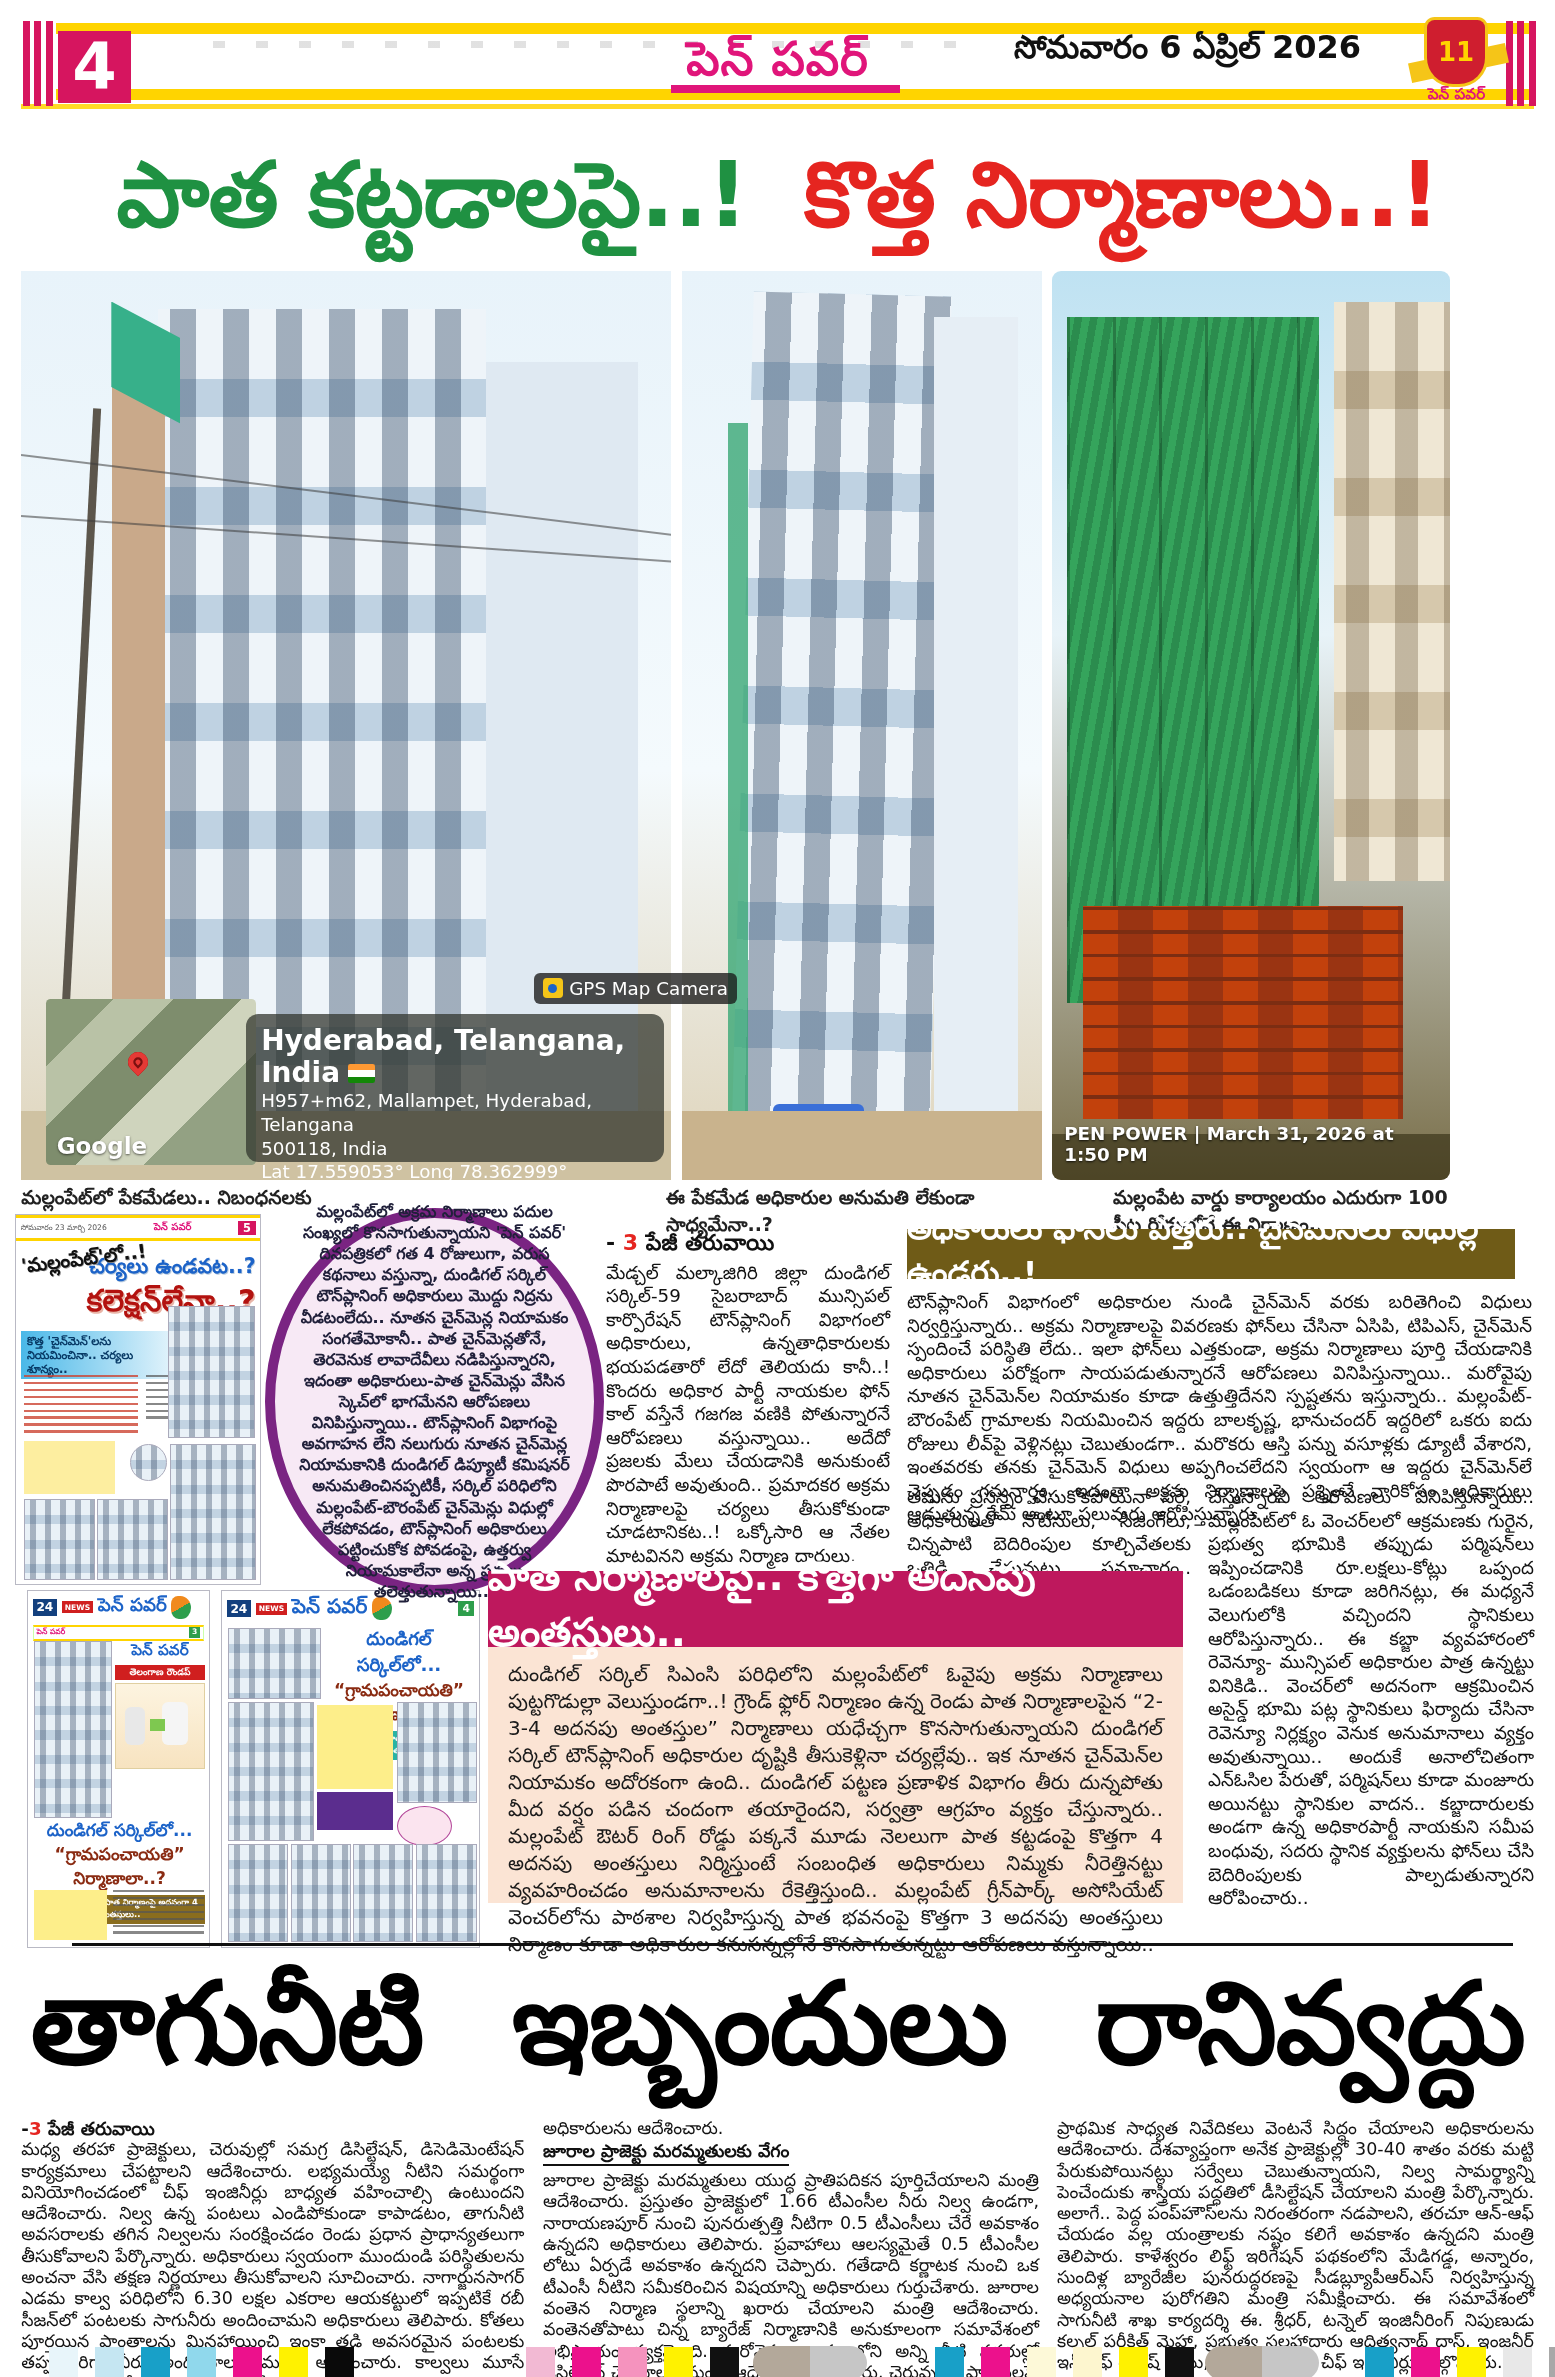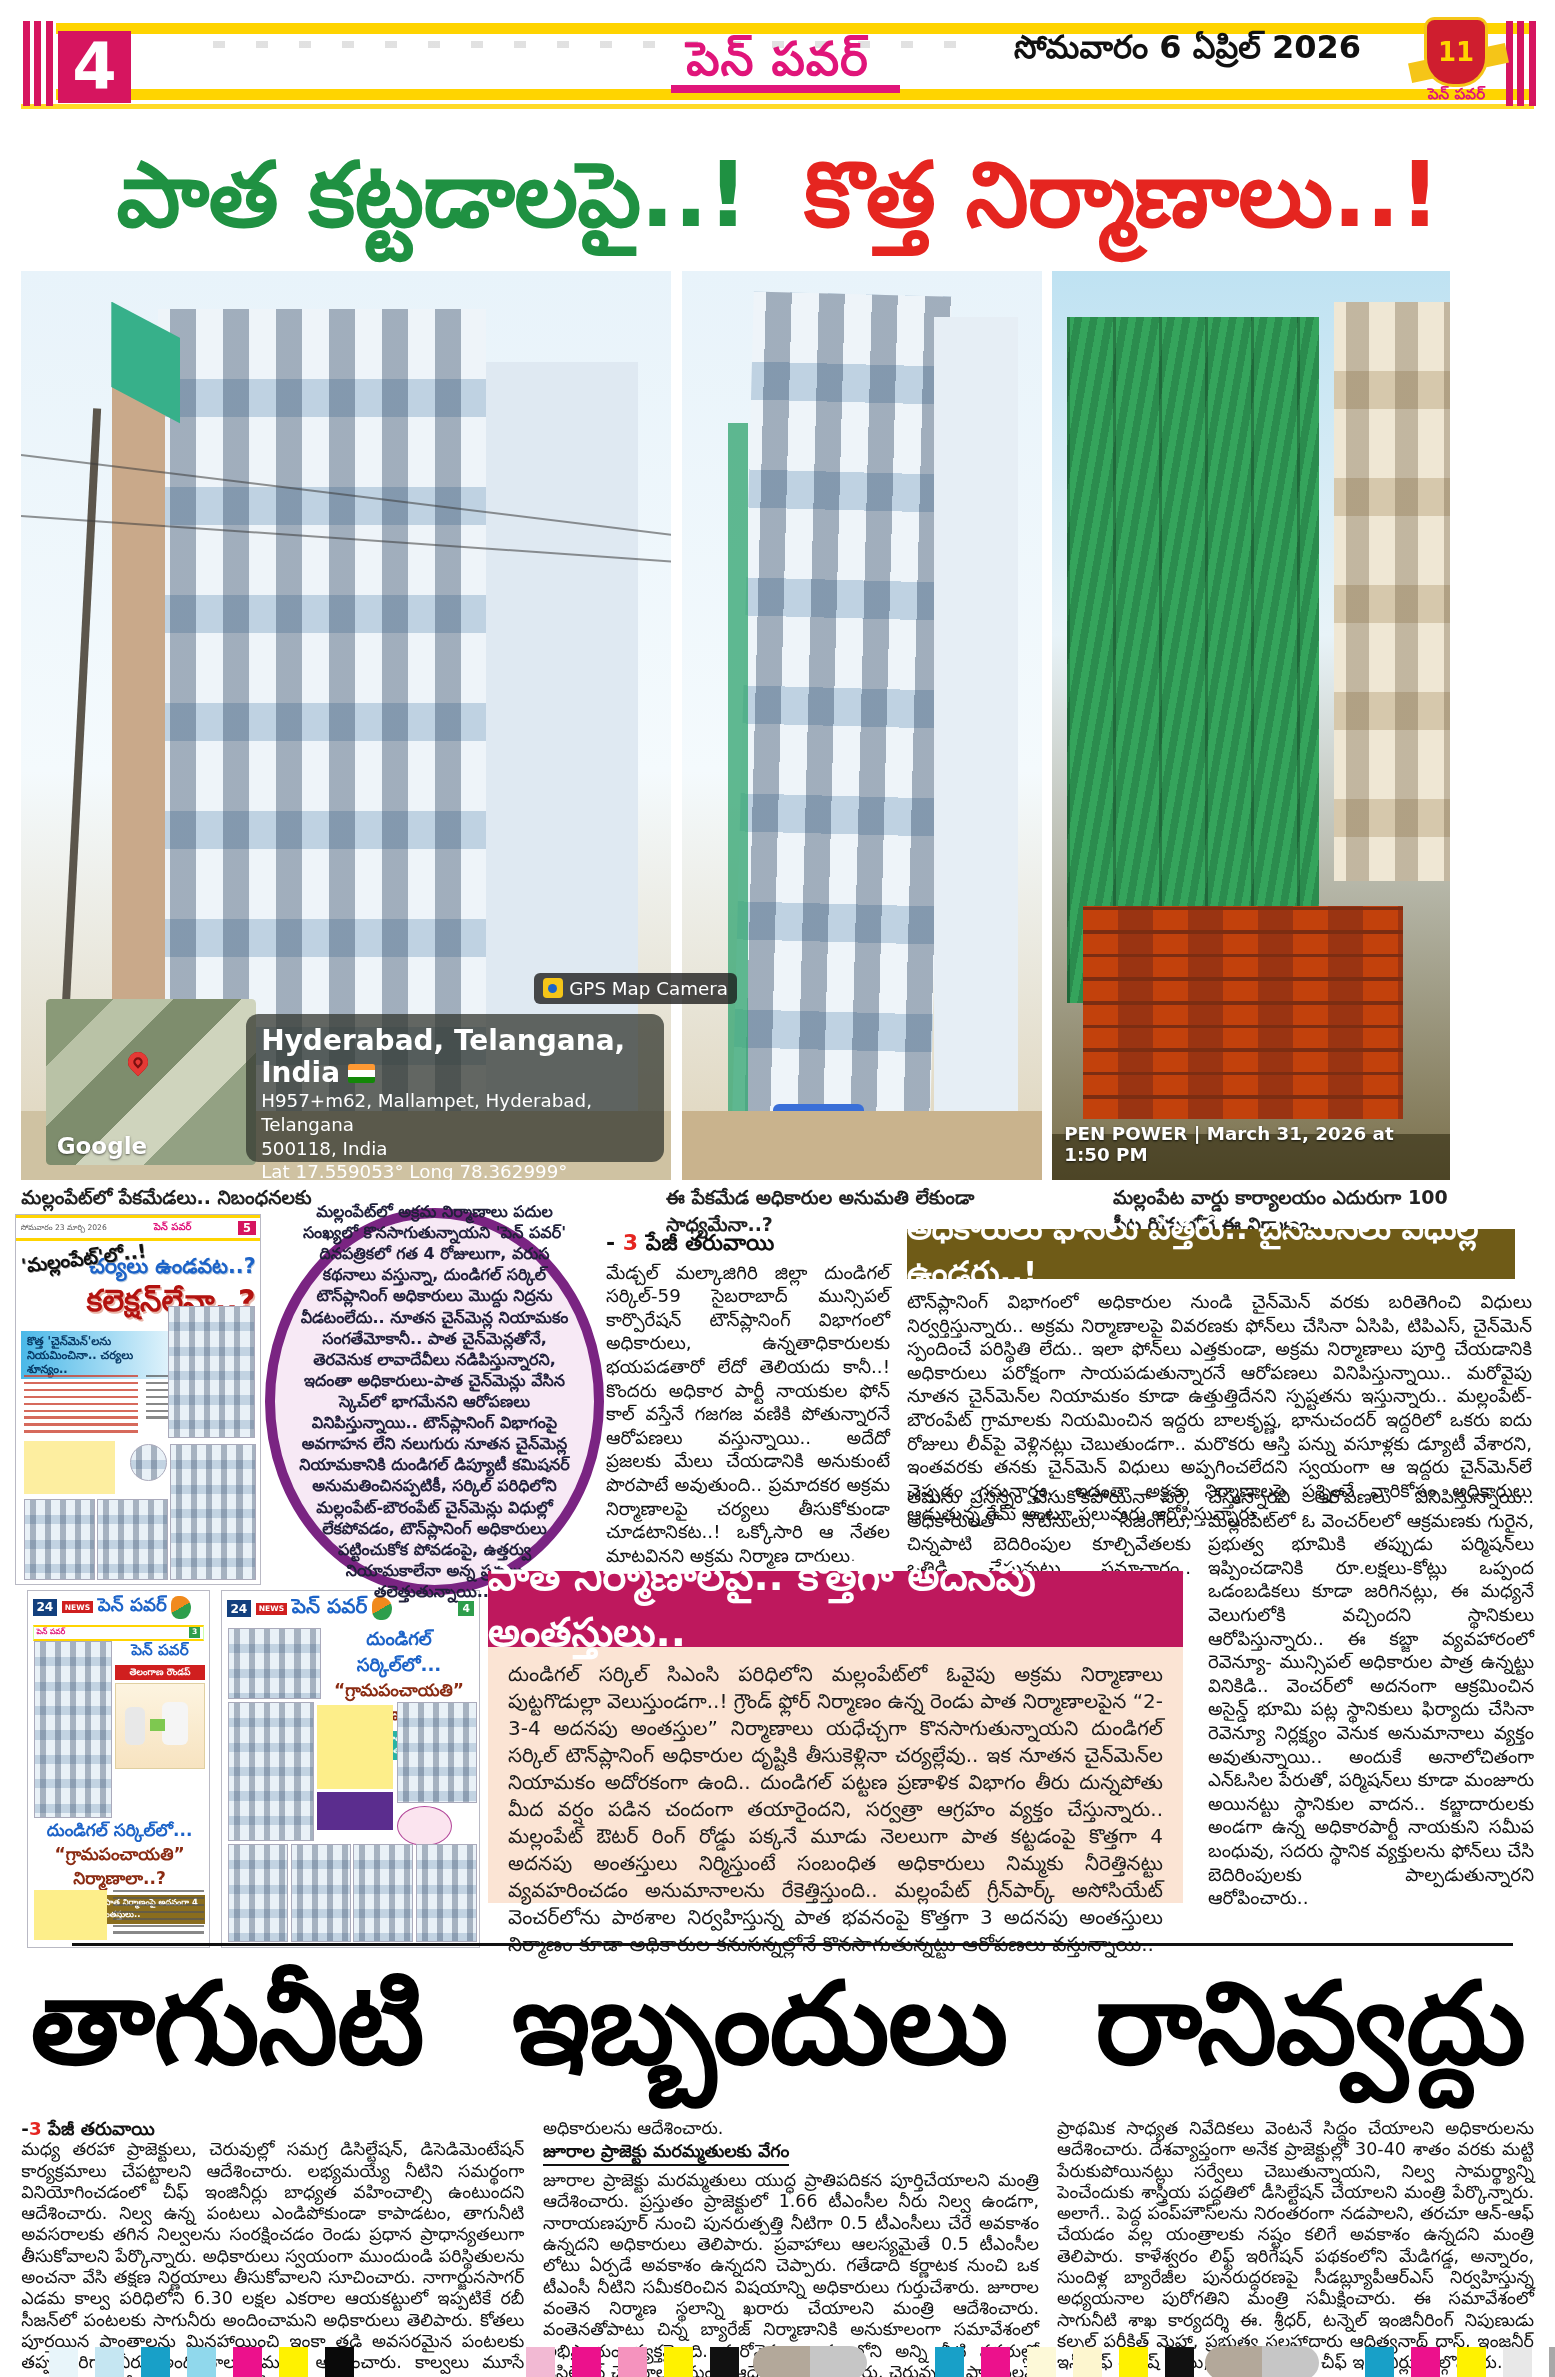--- a/index.html
+++ b/index.html
@@ -149,21 +149,21 @@
   </div>
 
   <div class="photo" style="left:682px;width:360px;">
     <div class="abs windows" style="left:61px;top:23px;width:198px;height:823px;transform:rotate(1.5deg);"></div>
     <div class="abs" style="left:252px;top:46px;width:84px;height:801px;background:#e6eef5;"></div>
     <div class="abs" style="left:46px;top:152px;width:20px;height:717px;background:#3aa876;opacity:.8;"></div>
     <div class="abs" style="left:91px;bottom:30.5px;width:91px;height:46px;background:#3a6fd8;border-radius:6.1px;"></div>
     <div class="ground" style="background:#c9b38d;"></div>
   </div>
 
-  <div class="photo" style="left:1052px;width:398px;background:linear-gradient(180deg,#bfe2f2 0%,#e8f3f8 40%,#7a6f4a 100%);">
+  <div class="photo" style="left:1052px;width:398px;background:linear-gradient(180deg,#bfe2f2 0%,#e8f3f8 40%,#7a6f4a 100%);border-radius:9px;">
     <div class="abs" style="left:15.2px;top:46px;width:252px;height:686px;background:repeating-linear-gradient(100deg,#35a45c 0 7.6px,#2b8c4e 7.6px 15.2px),repeating-linear-gradient(90deg,rgba(0,0,0,.25) 0 3px,transparent 3px 46px);background-blend-mode:multiply;"></div>
     <div class="abs windows" style="left:282px;top:30.5px;width:183px;height:579px;background:repeating-linear-gradient(90deg,rgba(90,70,40,0) 0 12.2px,rgba(90,70,40,.3) 12.2px 35px,rgba(90,70,40,0) 35px 49px),repeating-linear-gradient(180deg,#efe7d4 0 69px,#d6c8ac 69px 107px);"></div>
     <div class="abs" style="left:427px;top:396px;width:46px;height:229px;background:#fff;"></div>
     <div class="abs" style="left:436px;top:427px;width:27.4px;height:27.4px;border-radius:50%;background:#e98aa8;"></div>
     <div class="abs" style="left:30.5px;bottom:61px;width:320px;height:213px;background:repeating-linear-gradient(0deg,transparent 0 20px,#7c2d12 20px 23.6px),repeating-linear-gradient(90deg,#c2410c 0 35px,#9a3412 35px 70px);"></div>
     <div class="abs" style="left:0;bottom:0;width:100%;height:46px;background:rgba(40,35,10,.55);"></div>
     <div class="photo3-strip">PEN POWER | March 31, 2026 at 1:50 PM</div>
   </div>
 
   <div class="gps-map">

